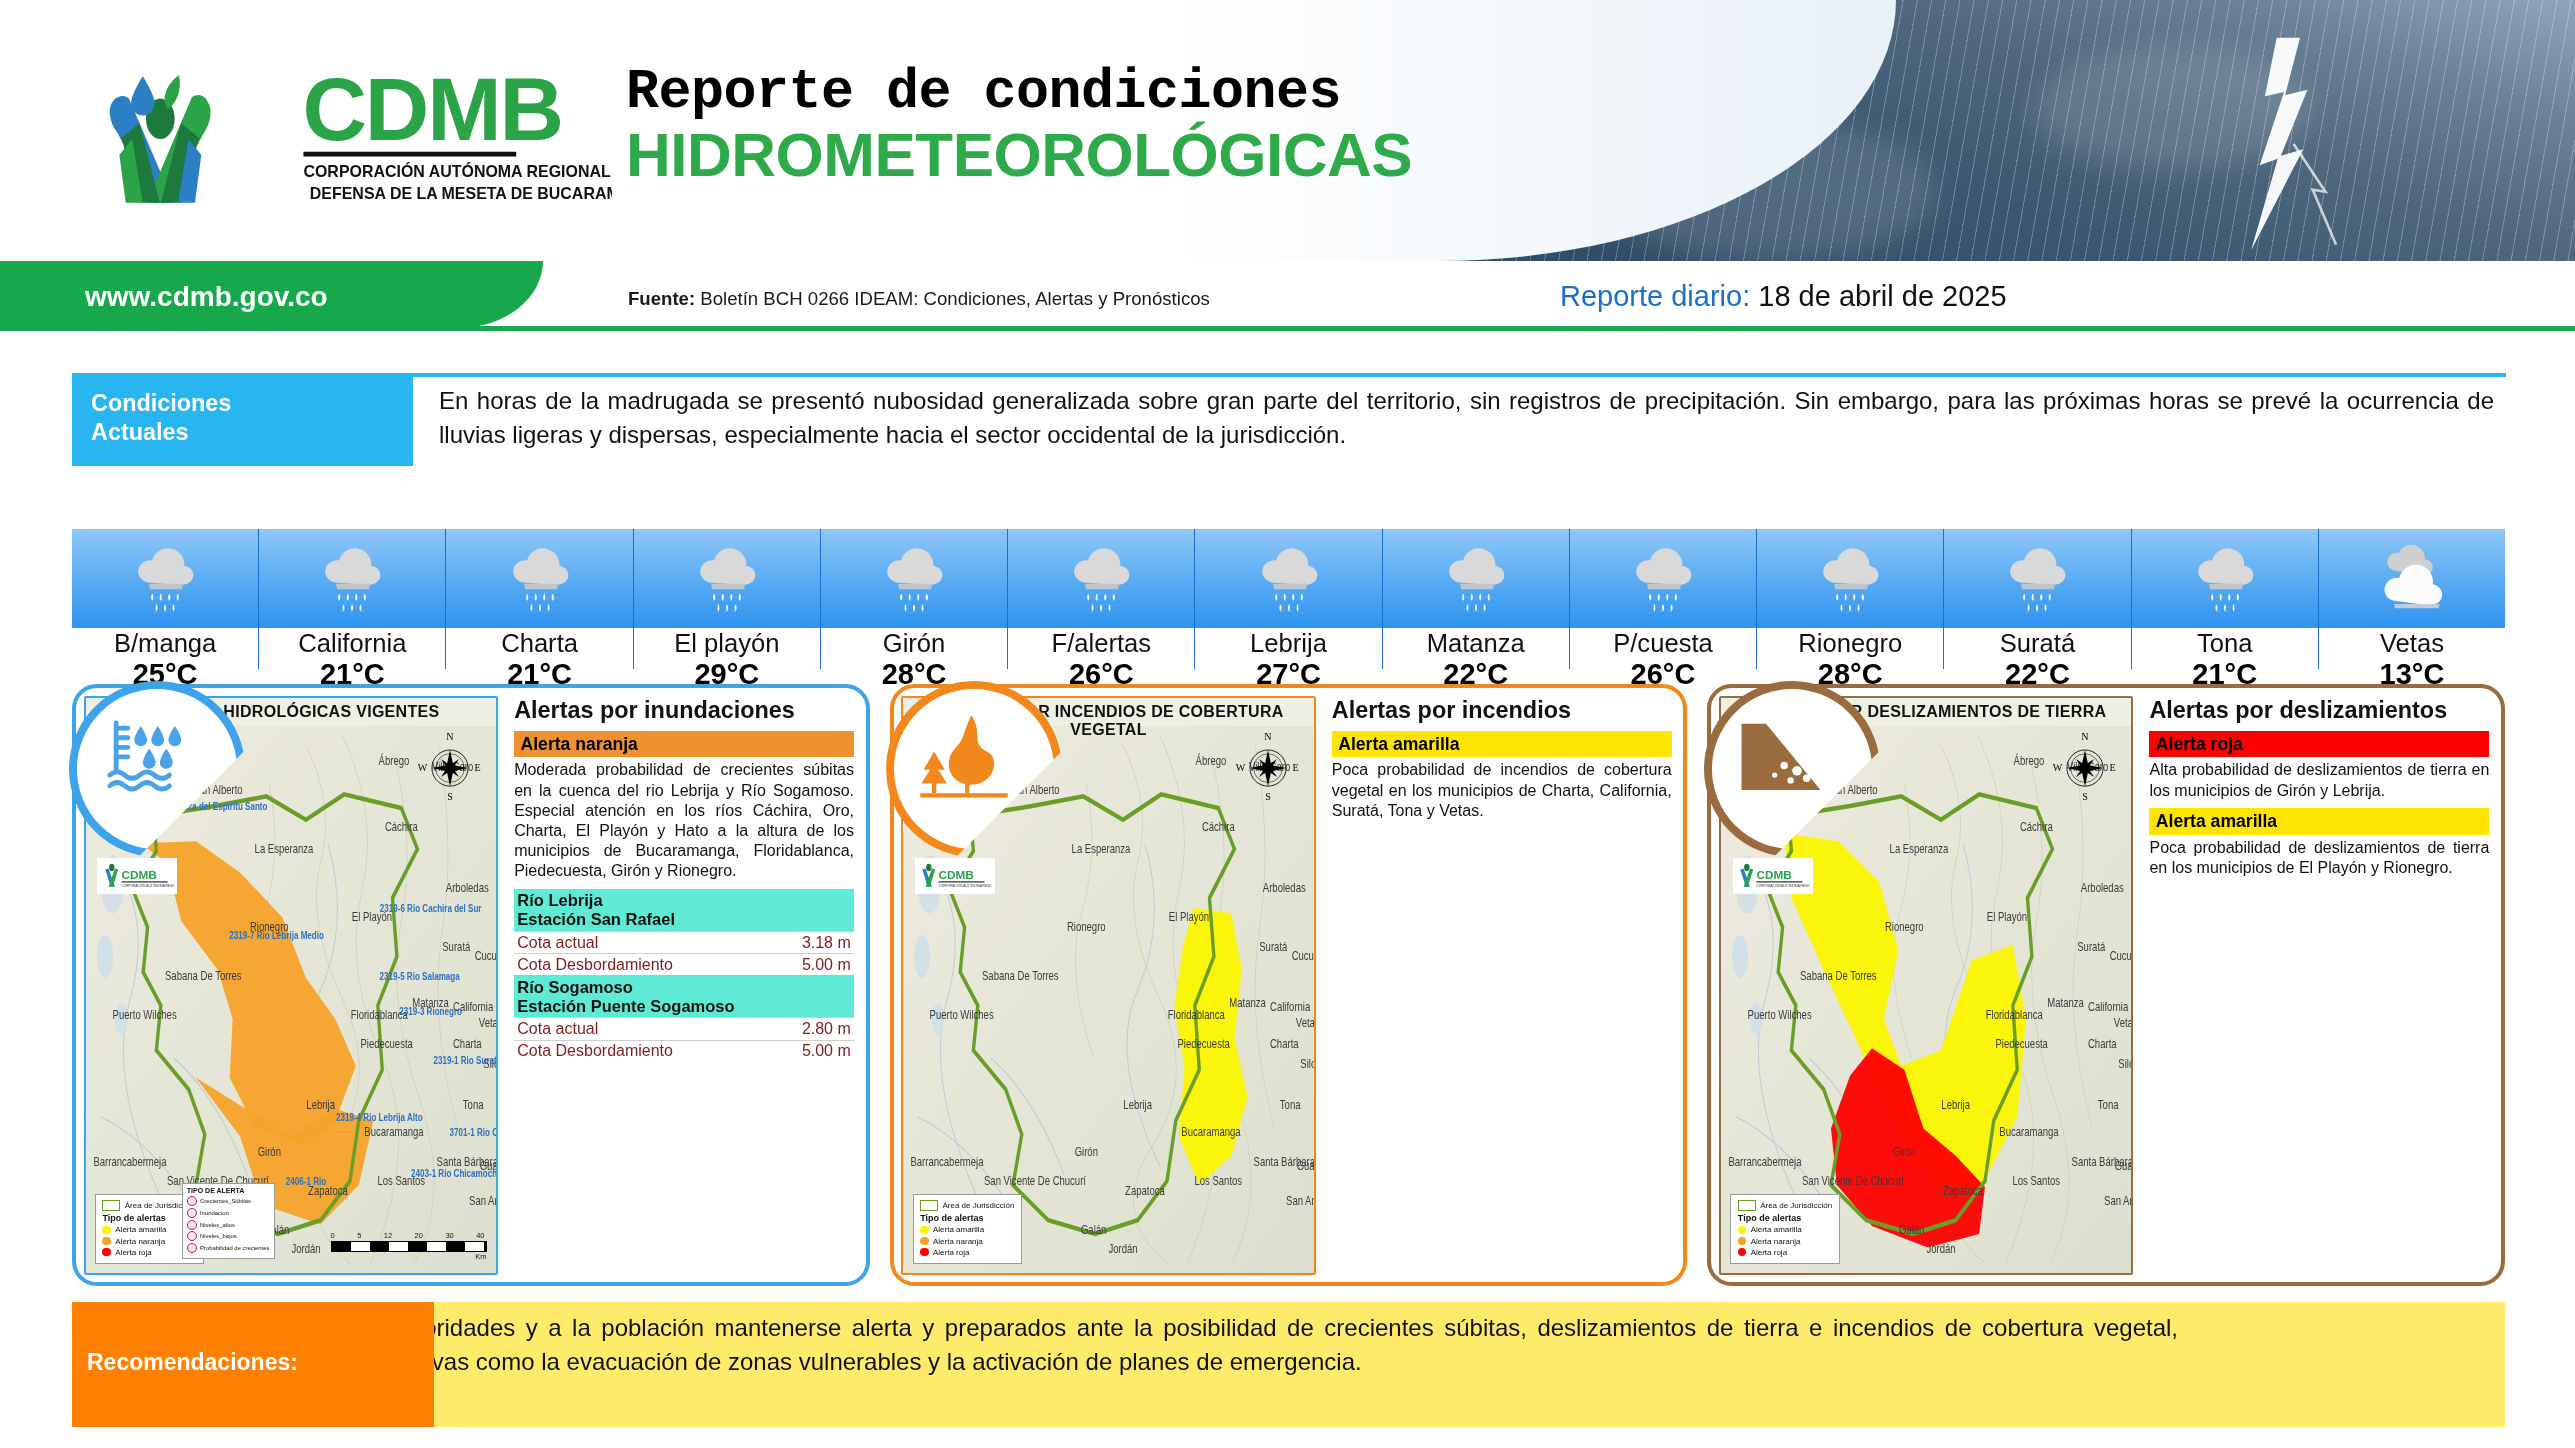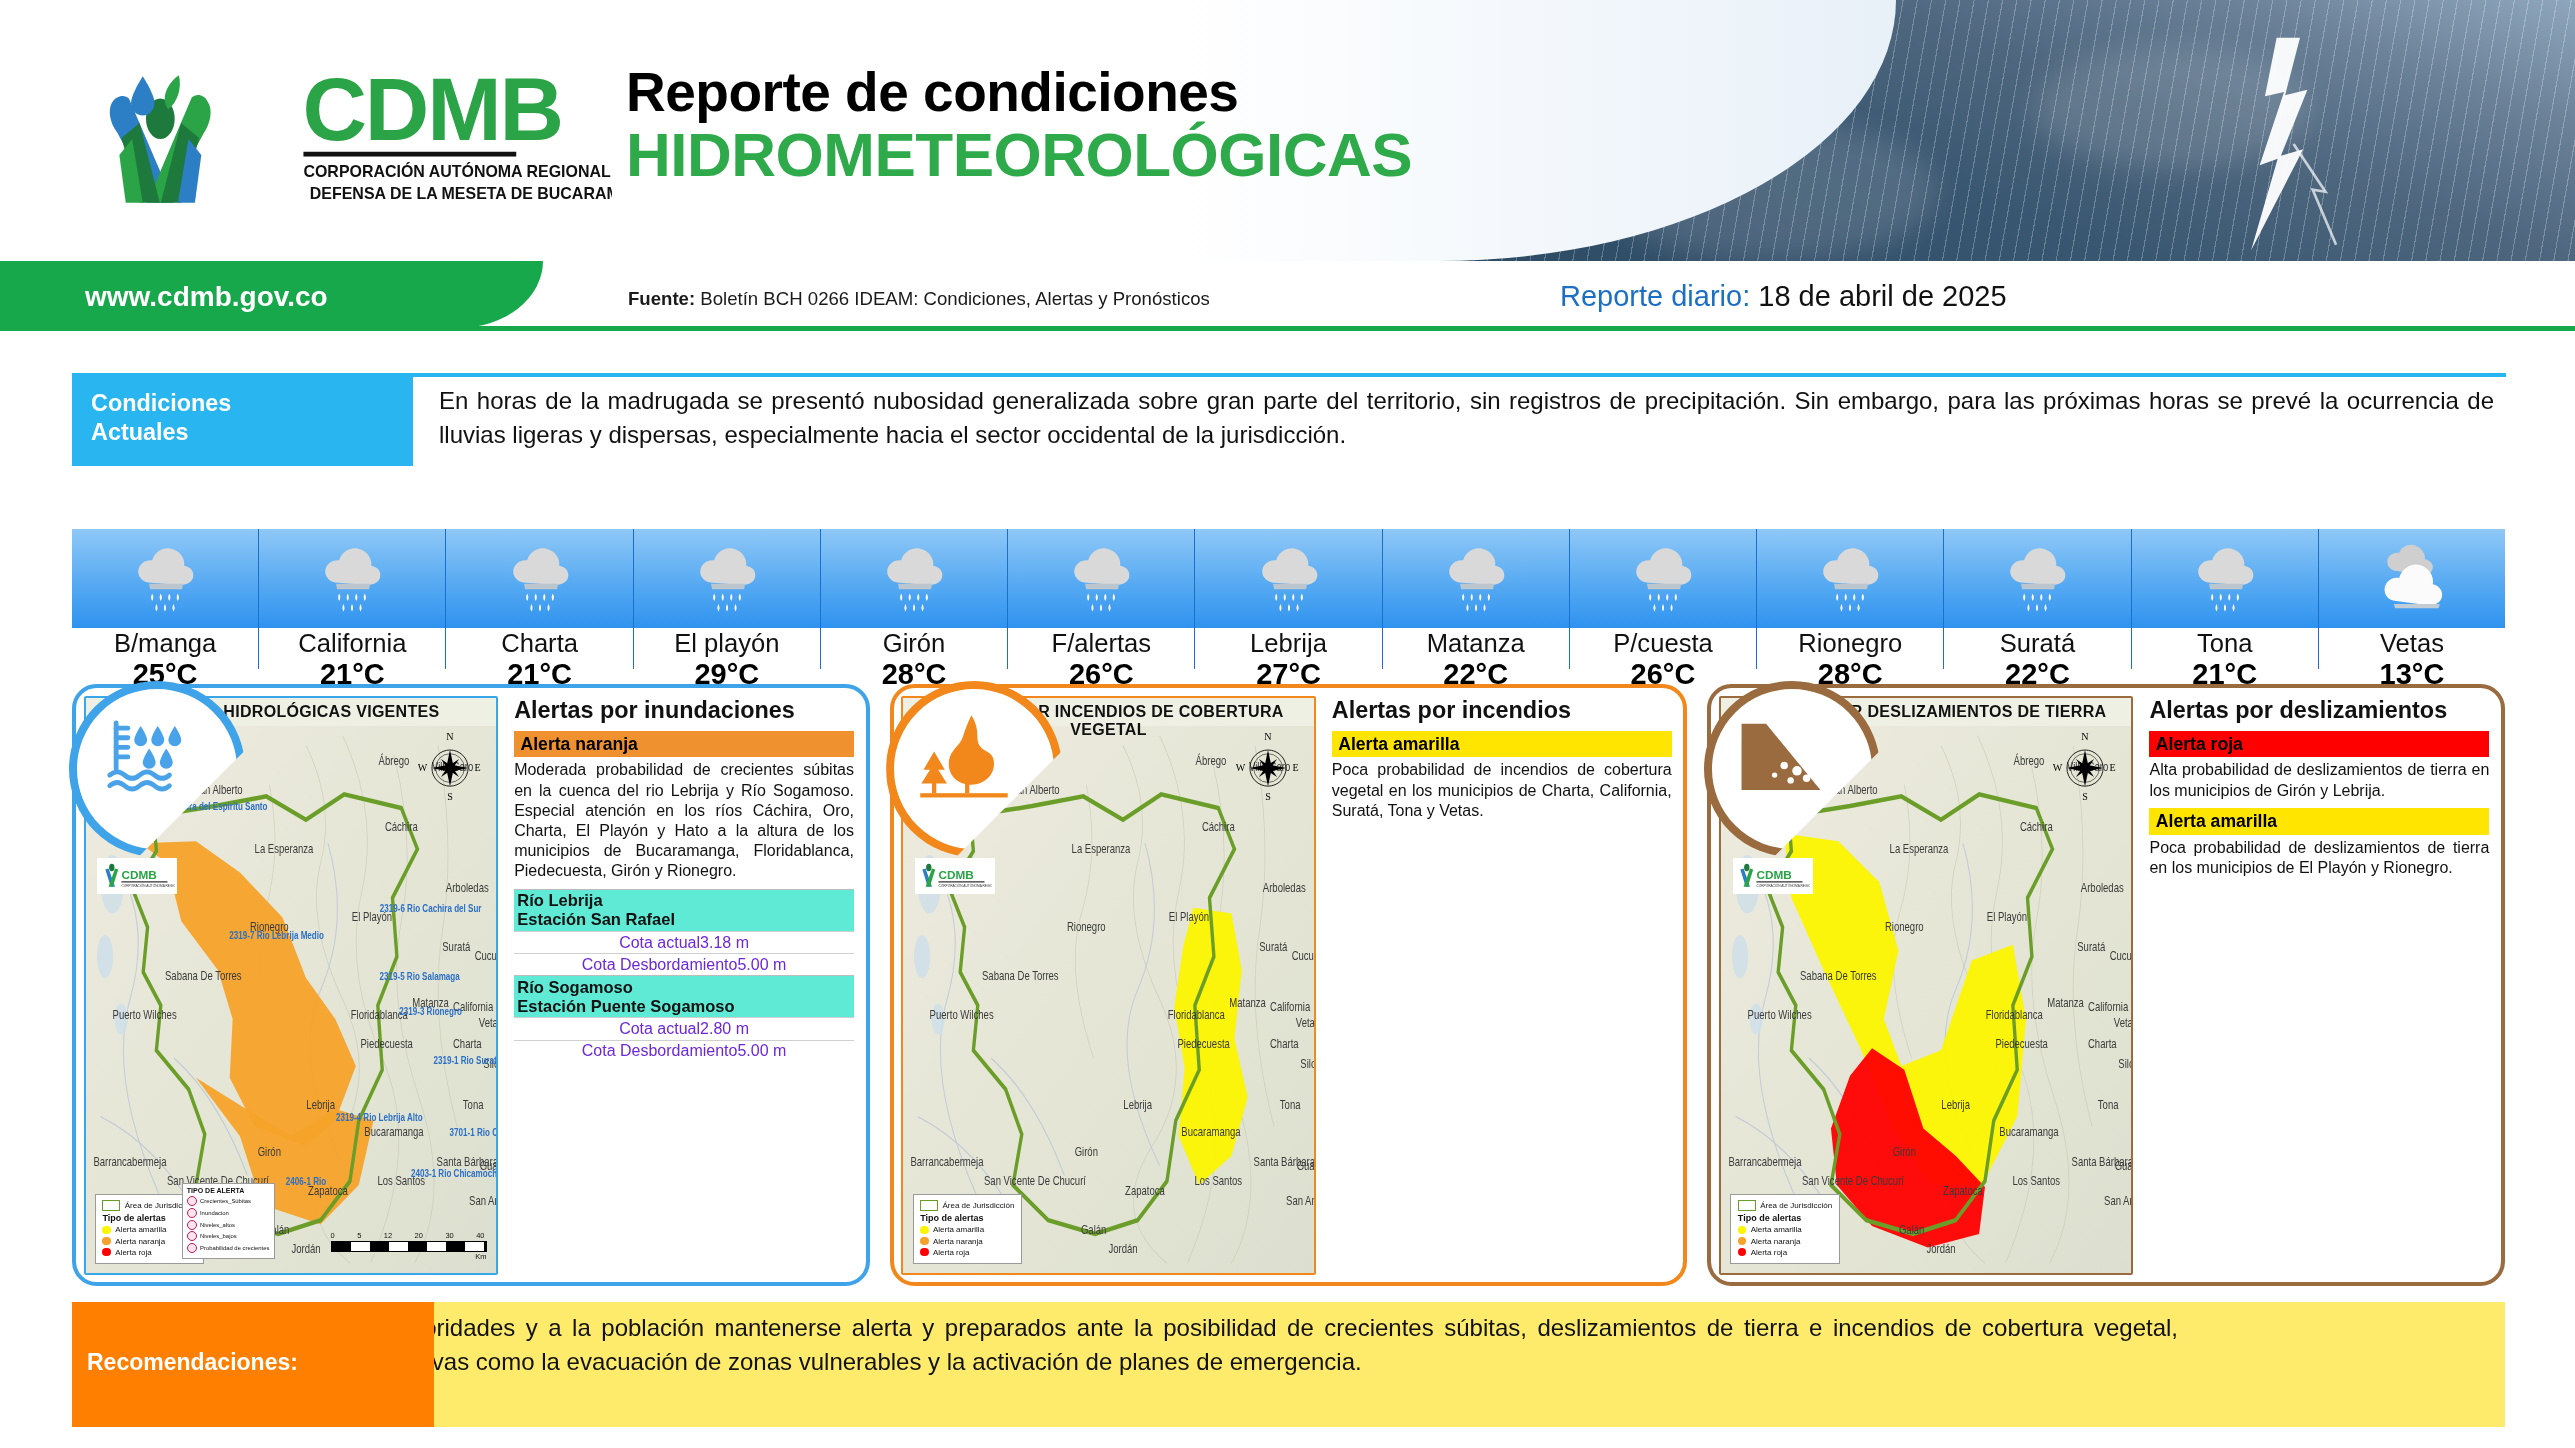--- a/index.html
+++ b/index.html
@@ -19,21 +19,21 @@
       rgba(255,255,255,0) 1.1px, rgba(255,255,255,0) 14px);
     opacity:.55;}
   .cloud-blob{position:absolute;border-radius:50%;background:rgba(255,255,255,.13);filter:blur(14px);}
   .lightning{position:absolute;left:809px;top:32px;width:138px;height:224px;}
   .header-white{position:absolute;left:0;top:0;width:1896px;height:261px;
     background:linear-gradient(90deg,#ffffff 0%,#ffffff 62%,#f4f8fc 80%,#e8f0f8 100%);
     border-bottom-right-radius:458px 261px;}
   .logo{position:absolute;left:80px;top:43px;width:532px;height:176px;}
   .logo svg{display:block;}
   .title-wrap{position:absolute;left:626px;top:64px;}
-  .title-line1{font-size:55px;font-weight:bold;color:#000;line-height:1.05;letter-spacing:-0.5px;}
+  .title-line1{font-size:55px;font-weight:bold;color:#000;line-height:1.05;letter-spacing:-0.5px;font-family:Liberation Mono, monospace;}
   .title-line2{font-size:62px;font-weight:bold;color:#2eaa4b;line-height:1.05;letter-spacing:-0.5px;}
 
   
   .greenbar{position:absolute;left:0;top:261px;width:2576px;height:67px;background:#fff;}
   .greenbar-green{position:absolute;left:0;top:0;width:543px;height:67px;background:#16a84b;
     border-bottom-right-radius:85px 67px;}
   .greenbar-url{position:absolute;left:85px;top:20px;color:#fff;font-size:28px;font-weight:bold;}
   .greenbar-source{position:absolute;left:628px;top:27px;font-size:18.6px;color:#1a1a1a;}
   .greenbar-source b{font-weight:bold;}
   .greenbar-date{position:absolute;left:1560px;top:19px;font-size:29px;font-weight:normal;color:#111;}
@@ -107,21 +107,21 @@
 
   .side{flex:1;padding:9.6px 11.7px 5.3px 8.5px;box-sizing:border-box;}
   .side-title{font-size:23.4px;font-weight:bold;color:#111;line-height:1.1;margin-bottom:7.5px;}
   .alert-band{font-size:17.6px;font-weight:bold;color:#000;padding:2.7px 6.4px;margin-bottom:3.2px;}
   .ab-orange{background:#f0912f;}
   .ab-yellow{background:#ffe500;}
   .ab-red{background:#fe0000;}
   .alert-text{font-size:16px;line-height:1.26;color:#111;text-align:justify;margin-bottom:7.5px;}
   .river-head{background:#5eead4;font-size:16.5px;font-weight:bold;color:#111;line-height:1.15;
     padding:1.6px 3.2px;border-top:1.1px solid #bdbdbd;}
-  .river-row{display:flex;justify-content:center;font-size:16px;color:#6d28d9;
+  .river-row{display:flex;justify-content:space-between;font-size:16px;color:#7f1d1d;
     padding:1.6px 3.2px;border-top:1.1px solid #cfcfcf;}
 
   
   .reco{position:absolute;left:72px;top:1302px;width:2433px;height:125px;}
   .reco-tab{position:absolute;left:0;top:0;width:362px;height:125px;background:#ff7f00;}
   .reco-tab::after{content:"";position:absolute;left:298px;top:0;width:0;height:0;
     border-top:63px solid #ff7f00;border-bottom:62px solid #ff7f00;border-right:64px solid transparent;}
   .reco-tab-txt{position:absolute;left:15px;top:47px;color:#fff;font-size:23px;font-weight:bold;}
   .reco-body{position:absolute;left:298px;top:0;width:2135px;height:125px;background:#ffeb6b;}
   .reco-text{position:absolute;left:77px;top:8.5px;width:2029px;font-size:24px;line-height:1.44;

